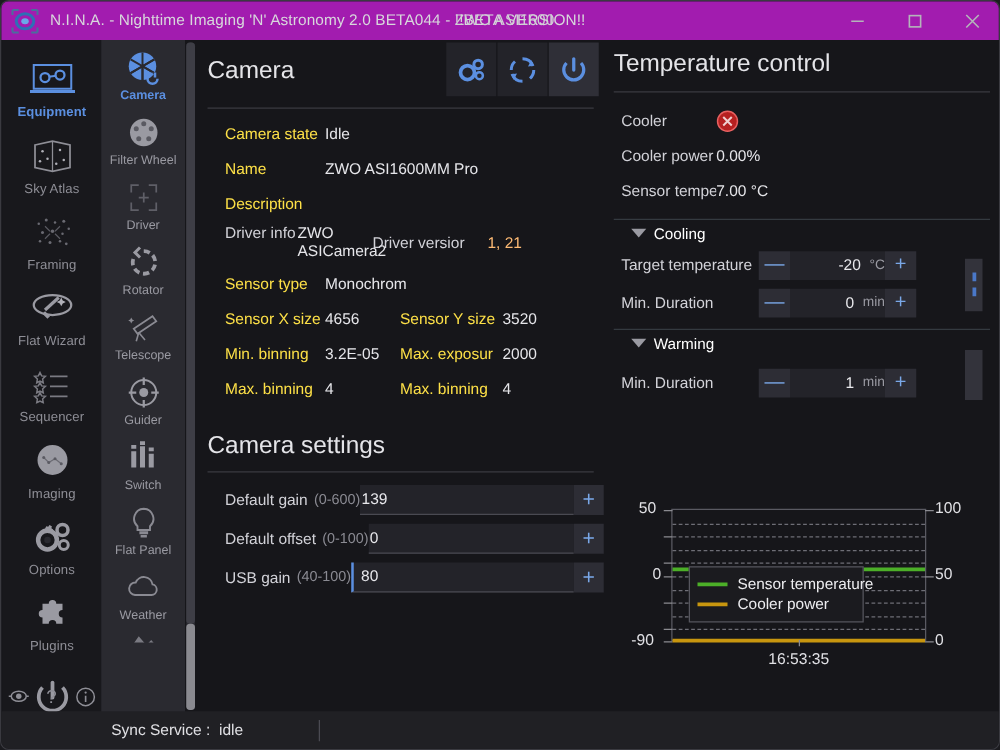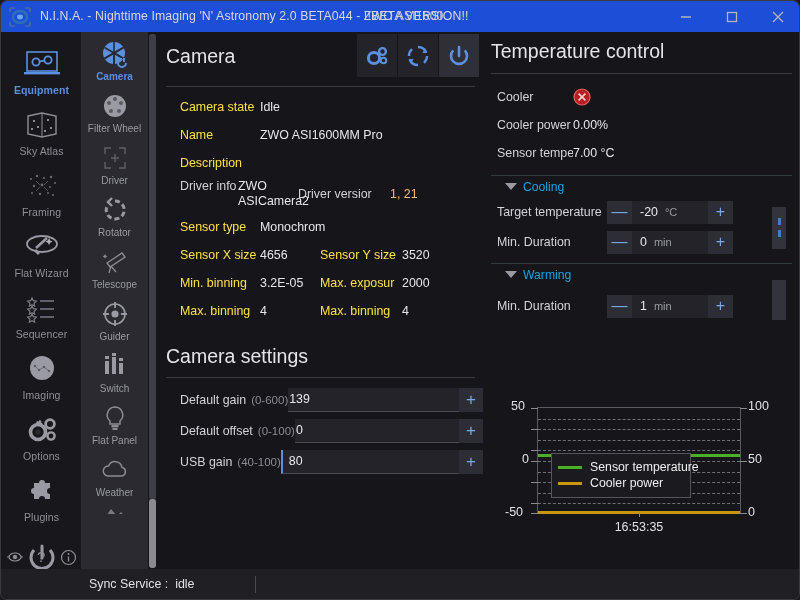--- a/index.html
+++ b/index.html
@@ -15,21 +15,21 @@
     background: #16161a;
     border: 1px solid #3a3a40;
     border-radius: 7px;
     overflow: hidden;
   }
 
   
   .titlebar {
     position: absolute; top: 0; left: 0;
     width: 800px; height: 31px;
-    background: #1d4ed8;
+    background: #a21caf;
     display: flex; align-items: center; text-align: right;
   }
   .logo-box {
     width: 24px; height: 22px; margin-left: 7px; margin-right: 8px;
     position: relative; flex: none;
   }
   .logo-box svg { display: block; }
   .title-text {
     font-size: 12.3px; color: #d8d8dc; white-space: nowrap;
     letter-spacing: 0.1px; position: relative;
@@ -157,36 +157,36 @@
   }
 
   
   .tc-row { display: flex; align-items: center; height: 28px; padding-left: 14px; font-size: 12.4px; }
   .tc-lbl { width: 76px; color: #d2d2d8; white-space: nowrap; overflow: hidden; }
   .tc-val { color: #e6e6ea; }
   .xicon { width: 18px; height: 18px; }
 
   .group-hdr {
     display: flex; align-items: center; gap: 6px; height: 22px;
-    padding-left: 14px; font-size: 12.2px; color: #0ea5e9;
+    padding-left: 14px; font-size: 12.2px; color: #ffffff;
     border-top: 1px solid #343a40; margin: 2px 8px 0 8px;
   }
   .tri { width: 0; height: 0; border-left: 6px solid transparent; border-right: 6px solid transparent;
          border-top: 7px solid #9a9aa2; }
 
   .spin-row { display: flex; align-items: center; height: 30px; padding-left: 14px; font-size: 12.4px; }
   .spin-lbl { width: 110px; color: #d2d2d8; white-space: nowrap; }
   .spinner { display: flex; align-items: center; }
   .sp-btn {
     width: 25px; height: 23px; background: #2d2d35; color: #7aa8e8;
     display: flex; align-items: center; justify-content: center; font-size: 16px; line-height: 1;
   }
   .sp-field {
     width: 76px; height: 23px; background: #232329; display: flex; align-items: center;
-    padding-left: 8px; gap: 7px;
+    padding-left: 8px; gap: 7px; justify-content: flex-end;
   }
   .sp-num { color: #e8e8ec; font-size: 12.4px; }
   .sp-unit { color: #9a9aa2; font-size: 11px; }
 
   .edge-btn { position: absolute; background: #33333b; }
   .edge-mark { position: absolute; width: 3px; height: 7px; background: #4a78c8; left: 6px; }
 
   
   .chart-wrap { position: absolute; left: 0; top: 364px; width: 317px; height: 160px; }
   .axis-lbl { position: absolute; color: #e0e0e4; font-size: 12.5px; }
@@ -728,21 +728,21 @@
 
       <div class="edge-btn" style="left:289px;top:175px;width:14px;height:42px;">
         <div class="edge-mark" style="top:11px"></div>
         <div class="edge-mark" style="top:23px"></div>
       </div>
       <div class="edge-btn" style="left:289px;top:248px;width:14px;height:40px;"></div>
 
       <div class="chart-wrap">
         <div class="axis-lbl" style="left:28px;top:3px;">50</div>
         <div class="axis-lbl" style="left:39px;top:56px;">0</div>
-        <div class="axis-lbl" style="left:22px;top:109px;">-50</div>
+        <div class="axis-lbl" style="left:22px;top:109px;">-90</div>
 
         <div class="axis-lbl" style="left:265px;top:3px;">100</div>
         <div class="axis-lbl" style="left:265px;top:56px;">50</div>
         <div class="axis-lbl" style="left:265px;top:109px;">0</div>
 
         <div class="plot">
           <div class="grid-h" style="top:10.6px"></div>
           <div class="grid-h" style="top:21.2px"></div>
           <div class="grid-h" style="top:31.8px"></div>
           <div class="grid-h" style="top:42.4px"></div>

